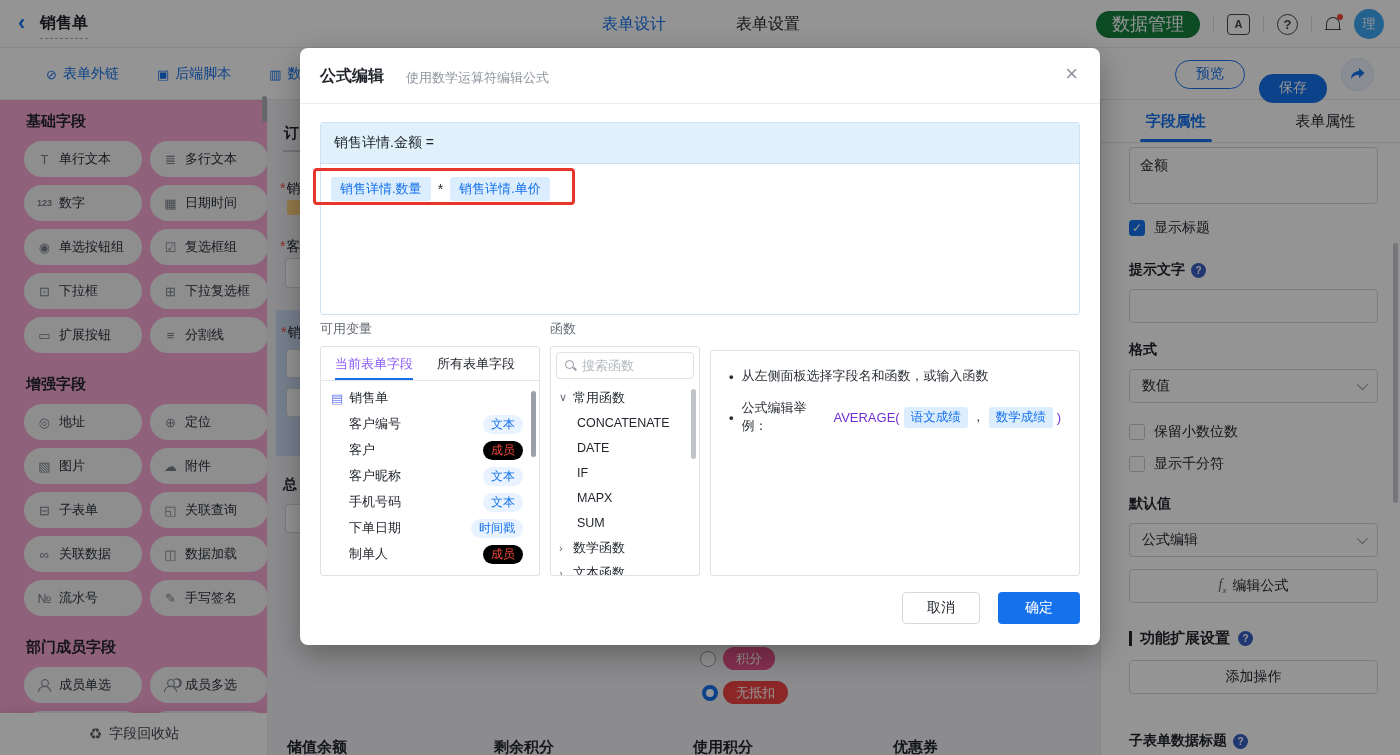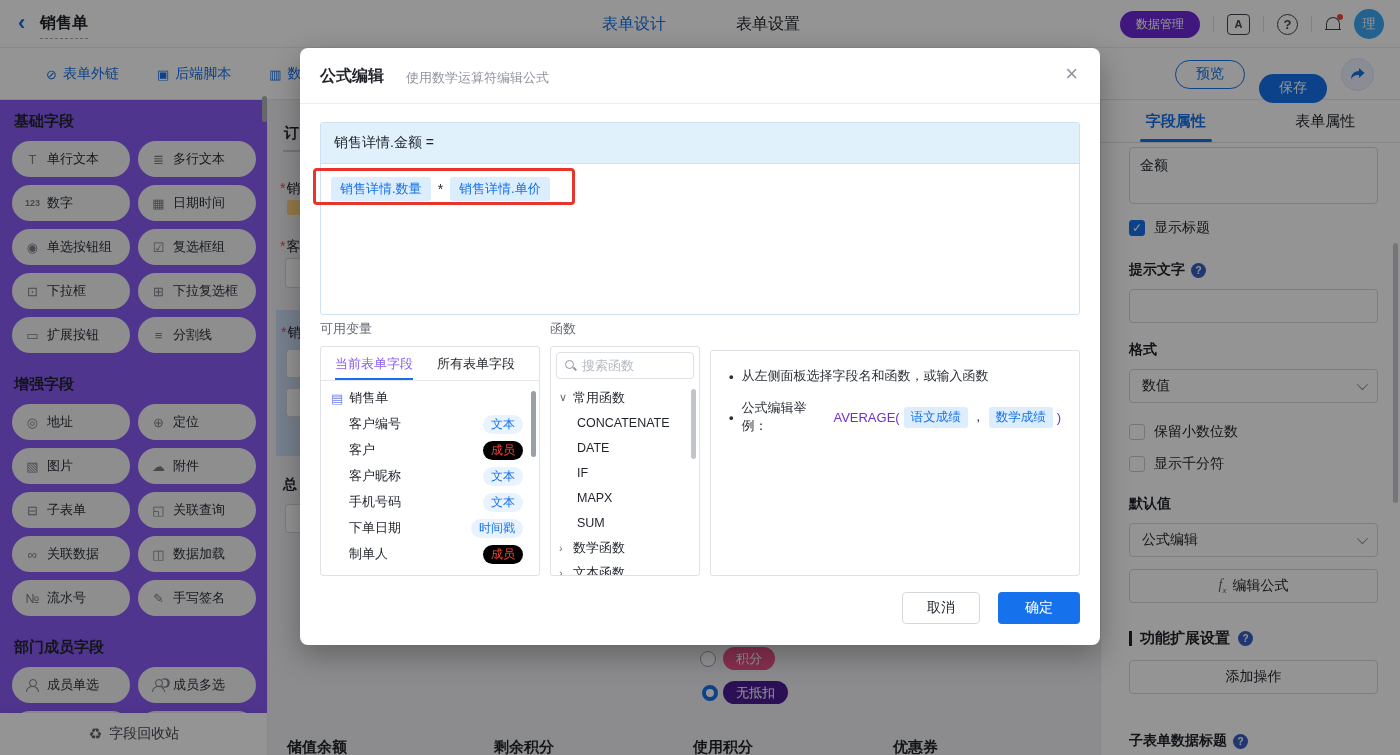--- a/index.html
+++ b/index.html
@@ -7,42 +7,42 @@
   #app { position:relative; width:1400px; height:755px; background:#f1f2f5; overflow:hidden; }
 
   
   .topnav { position:absolute; left:0; top:0; width:1400px; height:48px; background:#fff; border-bottom:1px solid #ebedf0; z-index:2; }
   .back { position:absolute; left:18px; top:10px; color:#1672ec; font-size:22px; font-weight:bold; line-height:26px; cursor:pointer; }
   .doc-title { position:absolute; left:40px; top:13px; font-size:16px; font-weight:bold; color:#1f2329; padding-bottom:4px; border-bottom:1px dashed #a8adb5; }
   .nav-tabs { position:absolute; left:602px; top:0; height:48px; display:flex; gap:70px; align-items:center; }
   .nav-tab { font-size:16px; color:#1f2329; cursor:pointer; }
   .nav-tab.active { color:#1672ec; }
   .nav-right { position:absolute; right:16px; top:0; height:48px; display:flex; align-items:center; gap:13px; }
-  .pill-green { background:#6d28d9; color:#fff; font-size:12px; border-radius:14px; height:27px; padding:0 16px; display:flex; align-items:center; cursor:pointer;font-family:Liberation Serif, serif; }
+  .pill-green { background:#15803d; color:#fff; font-size:18px; border-radius:14px; height:27px; padding:0 16px; display:flex; align-items:center; cursor:pointer;font-family:Liberation Serif, serif; }
   .vsep { width:1px; height:16px; background:#e0e2e6; }
   .i-translate { width:23px; height:21px; border:1.7px solid #41464e; border-radius:4px; color:#41464e; font-size:11px; font-weight:bold; display:flex; align-items:center; justify-content:center; cursor:pointer; }
   .i-help { width:21px; height:21px; border:1.7px solid #41464e; border-radius:50%; color:#41464e; font-size:13px; font-weight:bold; display:flex; align-items:center; justify-content:center; cursor:pointer; }
   .i-bell { position:relative; width:16px; height:17px; cursor:pointer; }
   .i-bell .cup { width:14px; height:12px; border:1.7px solid #41464e; border-bottom:none; border-radius:7px 7px 0 0; margin:1px auto 0; }
   .i-bell .bar { width:16px; height:1.7px; background:#41464e; }
   .i-bell .dot { position:absolute; right:-2px; top:-2px; width:6px; height:6px; background:#f5483b; border-radius:50%; }
   .avatar { width:30px; height:30px; border-radius:50%; background:#3da8f5; color:#fff; font-size:13px; display:flex; align-items:center; justify-content:center; cursor:pointer; }
 
   
   .toolbar { position:absolute; left:0; top:48px; width:1400px; height:52px; background:#fff; border-bottom:1px solid #e8e9eb; z-index:1; }
   .tb-left { position:absolute; left:46px; top:0; height:52px; display:flex; gap:38px; align-items:center; }
   .tb-item { display:flex; align-items:center; gap:6px; color:#1672ec; font-size:14px; cursor:pointer; white-space:nowrap; }
   .tb-item .ic { font-size:13px; }
   .tb-right { position:absolute; right:26px; top:0; height:52px; display:flex; gap:14px; align-items:center; }
   .btn-outline { height:29px; padding:0 20px; border:1px solid #1672ec; color:#1672ec; background:#fff; border-radius:15px; font-size:14px; display:flex; align-items:center; cursor:pointer; }
   .btn-primary { height:29px; padding:0 20px; background:#1672ec; color:#fff; border:none; border-radius:15px; font-size:14px; display:flex; align-items:center; cursor:pointer;margin-top:28px; }
   .btn-share { width:33px; height:33px; border-radius:50%; background:#eef3fe; border:1px solid #dbe6fb; display:flex; align-items:center; justify-content:center; cursor:pointer; }
 
   
-  .lsb { position:absolute; left:0; top:100px; width:268px; height:655px; background:#8b5cf6; border-right:1px solid #e8e9eb; padding:8px 12px 0; overflow:hidden; }
+  .lsb { position:absolute; left:0; top:100px; width:268px; height:655px; background:#f9a8d4; border-right:1px solid #e8e9eb; padding:8px 24px 0; overflow:hidden; }
   .lsb h3 { font-size:15px; color:#1f2329; margin:4px 2px 10px; }
   .lsb h3.mt { margin-top:22px; }
   .fgrid { display:grid; grid-template-columns:118px 118px; gap:8px; }
   .fpill { height:36px; background:#f4f5f7; border-radius:18px; display:flex; align-items:center; padding-left:13px; gap:7px; cursor:pointer; }
   .fpill .ic { color:#7a8088; font-size:13px; width:15px; text-align:center; flex:none; }
   .fpill .ic.num { font-size:9px; font-weight:bold; letter-spacing:0; }
   .fpill span.lbl { font-size:13px; color:#2a2f36; white-space:nowrap; }
   .person { position:relative; width:15px; height:13px; flex:none; }
   .person::before { content:""; position:absolute; left:4px; top:0; width:6px; height:6px; border:1.5px solid #7a8088; border-radius:50%; }
   .person::after { content:""; position:absolute; left:1px; bottom:0; width:11px; height:5px; border:1.5px solid #7a8088; border-bottom:none; border-radius:6px 6px 0 0; }
@@ -315,21 +315,21 @@
       <div class="frag" style="left:5px; top:14px;"><span class="req">*</span><span>销</span></div>
       <div class="frag-input" style="left:10px; top:39px; width:14px; height:29px;"></div>
       <div class="frag-input" style="left:10px; top:78px; width:14px; height:29px;"></div>
     </div>
     <div class="frag" style="left:15px; top:376px; font-weight:bold;">总</div>
     <div class="frag-input" style="left:17px; top:404px; width:15px; height:29px;"></div>
 
     <div class="radio" style="left:432px; top:551px;"></div>
     <div class="opt-pill" style="left:455px; top:547px; background:#e85488;">积分</div>
     <div class="radio on" style="left:434px; top:585px;"></div>
-    <div class="opt-pill" style="left:455px; top:581px; background:#4c1d95;">无抵扣</div>
+    <div class="opt-pill" style="left:455px; top:581px; background:#ef4444;">无抵扣</div>
 
     <div class="cv-label" style="left:19px; top:638px;">储值余额</div>
     <div class="cv-label" style="left:226px; top:638px;">剩余积分</div>
     <div class="cv-label" style="left:425px; top:638px;">使用积分</div>
     <div class="cv-label" style="left:625px; top:638px;">优惠券</div>
   </div>
 
   <div class="rsb">
     <div class="rsb-tabs">
       <div class="rsb-tab active">字段属性</div>

